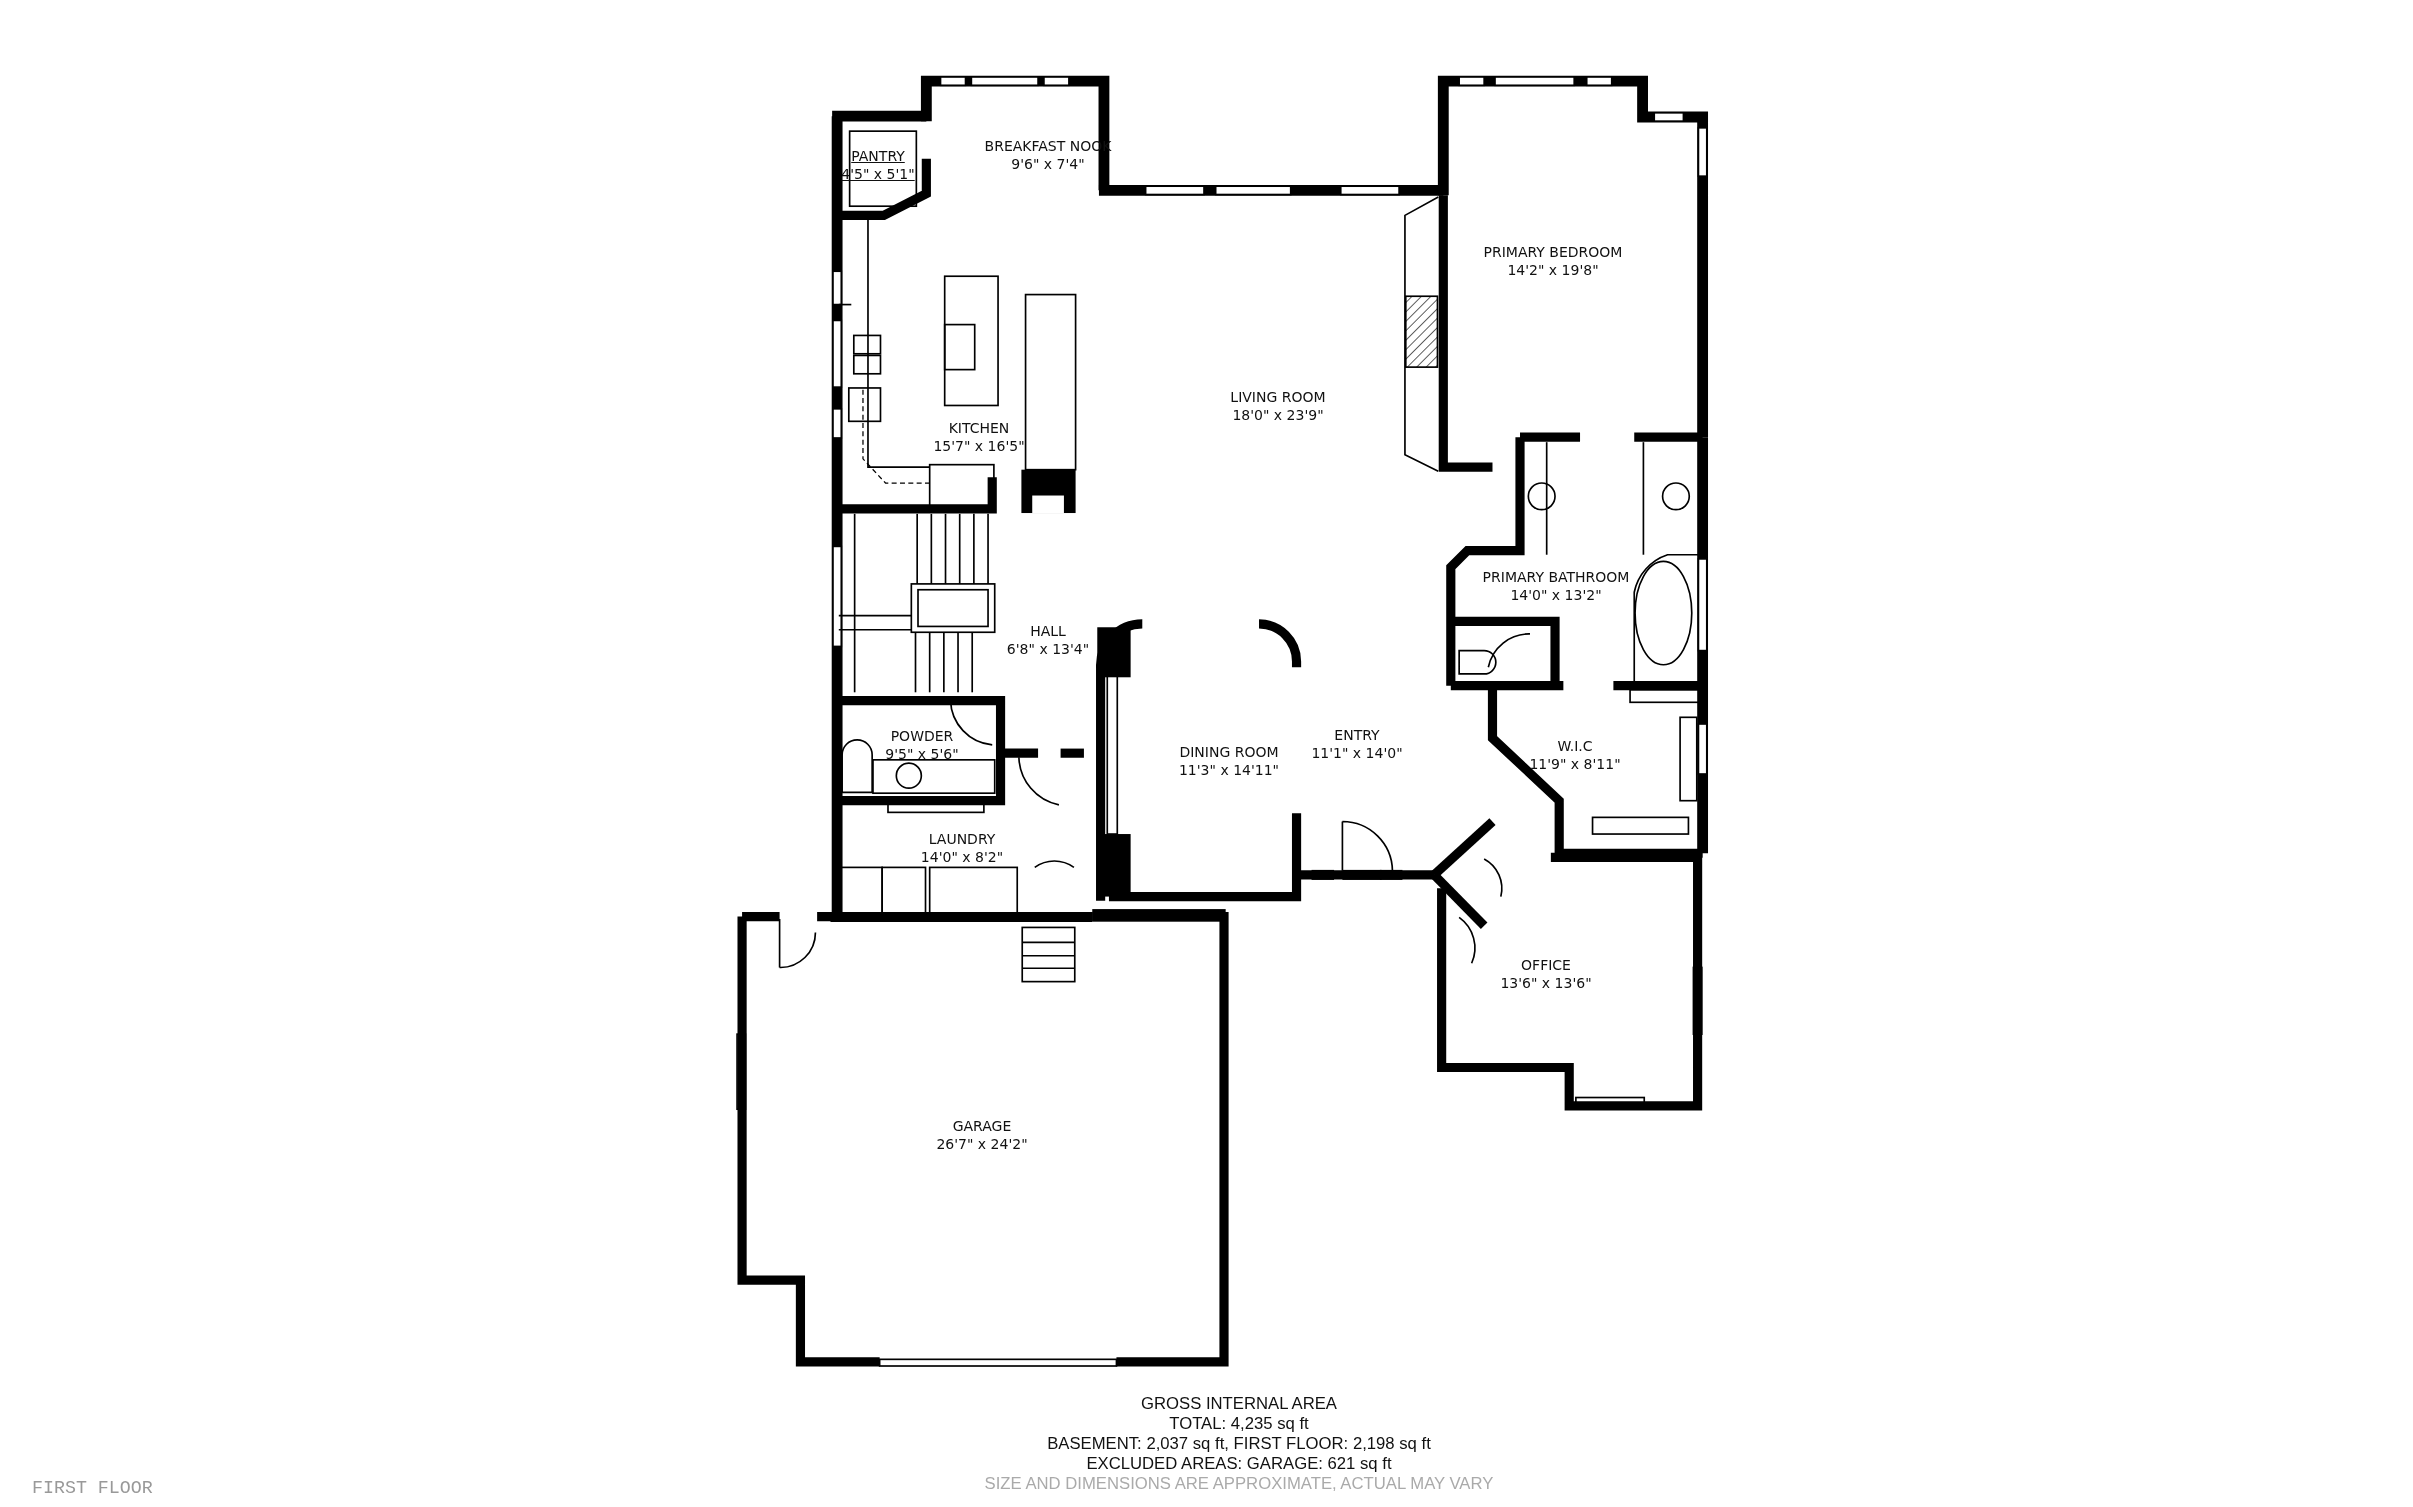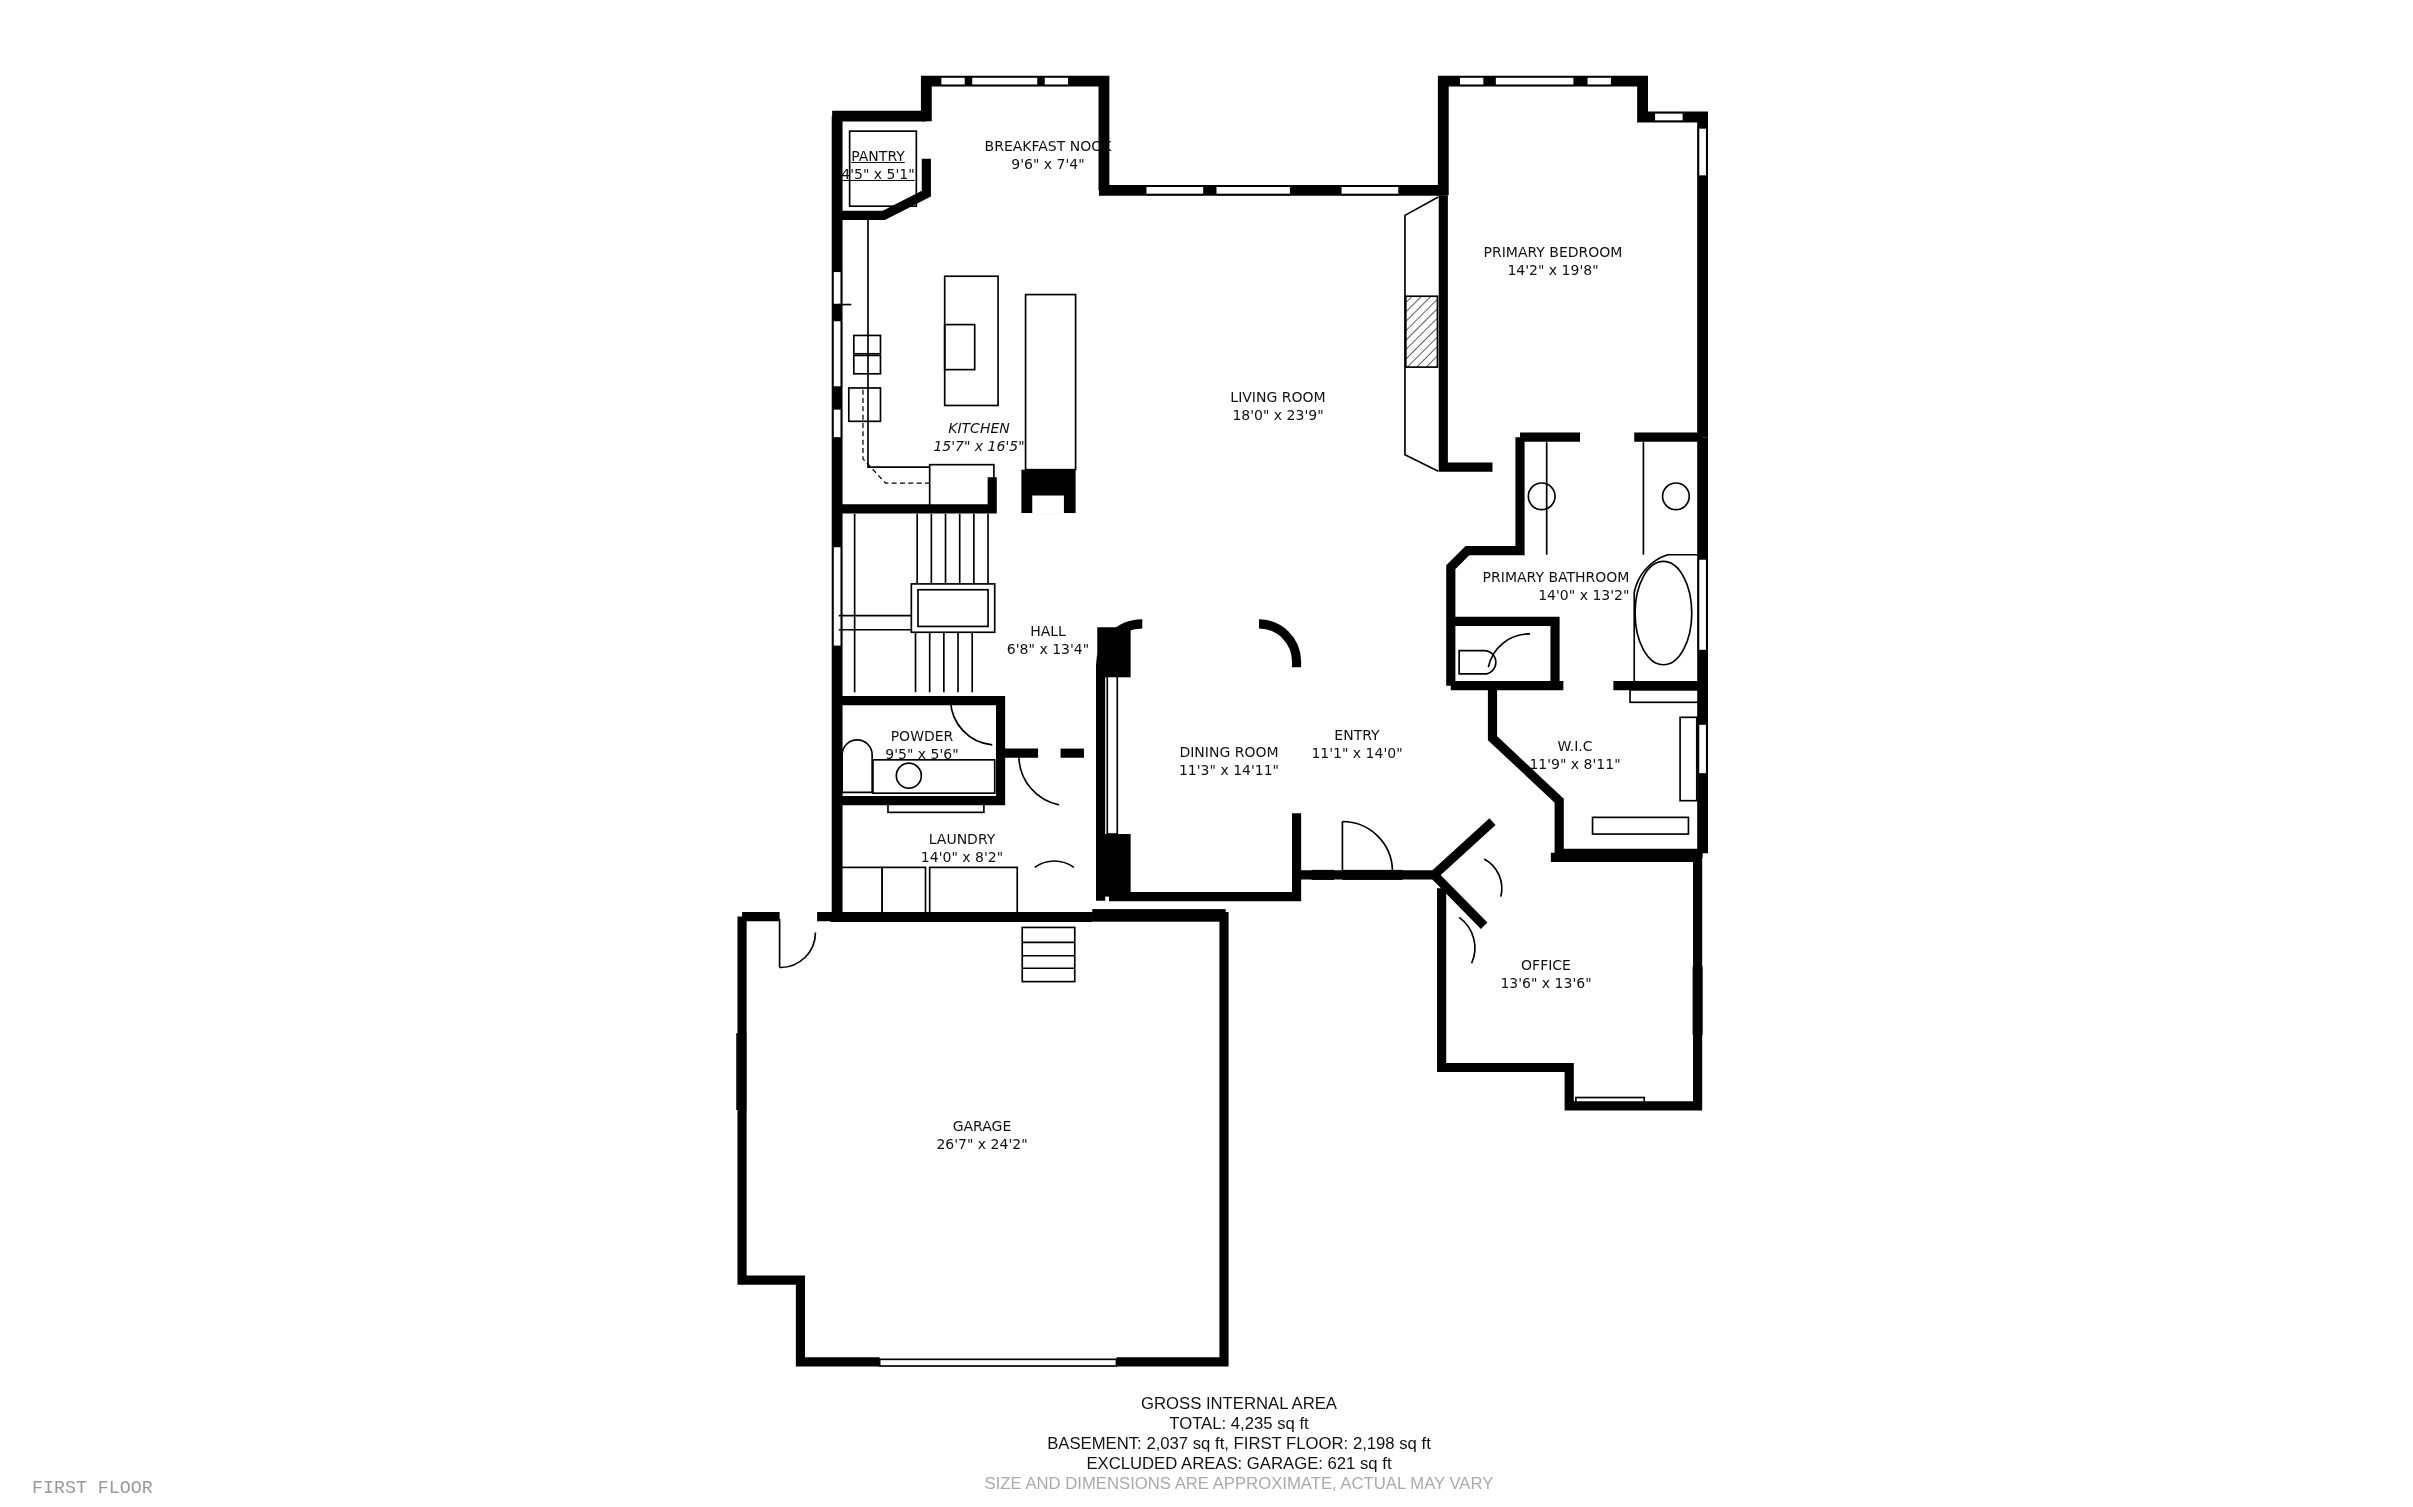--- a/index.html
+++ b/index.html
@@ -200,33 +200,33 @@
 </svg>
 
 <div class="room-label" style="left:878px; top:148px;text-decoration:underline;">
   <span class="name">PANTRY</span>
   <span class="dim">4'5" x 5'1"</span>
 </div>
 <div class="room-label" style="left:1048px; top:138px;">
   <span class="name">BREAKFAST NOOK</span>
   <span class="dim">9'6" x 7'4"</span>
 </div>
-<div class="room-label" style="left:979px; top:420px;font-style:italic;">
+<div class="room-label" style="left:979px; top:420px;">
   <span class="name">KITCHEN</span>
   <span class="dim">15'7" x 16'5"</span>
 </div>
 <div class="room-label" style="left:1278px; top:389px;">
   <span class="name">LIVING ROOM</span>
   <span class="dim">18'0" x 23'9"</span>
 </div>
 <div class="room-label" style="left:1553px; top:244px;">
   <span class="name">PRIMARY BEDROOM</span>
   <span class="dim">14'2" x 19'8"</span>
 </div>
-<div class="room-label" style="left:1556px; top:569px;text-align:right;">
+<div class="room-label" style="left:1556px; top:569px;">
   <span class="name">PRIMARY BATHROOM</span>
   <span class="dim">14'0" x 13'2"</span>
 </div>
 <div class="room-label" style="left:1048px; top:623px;">
   <span class="name">HALL</span>
   <span class="dim">6'8" x 13'4"</span>
 </div>
 <div class="room-label" style="left:922px; top:728px;">
   <span class="name">POWDER</span>
   <span class="dim">9'5" x 5'6"</span>

